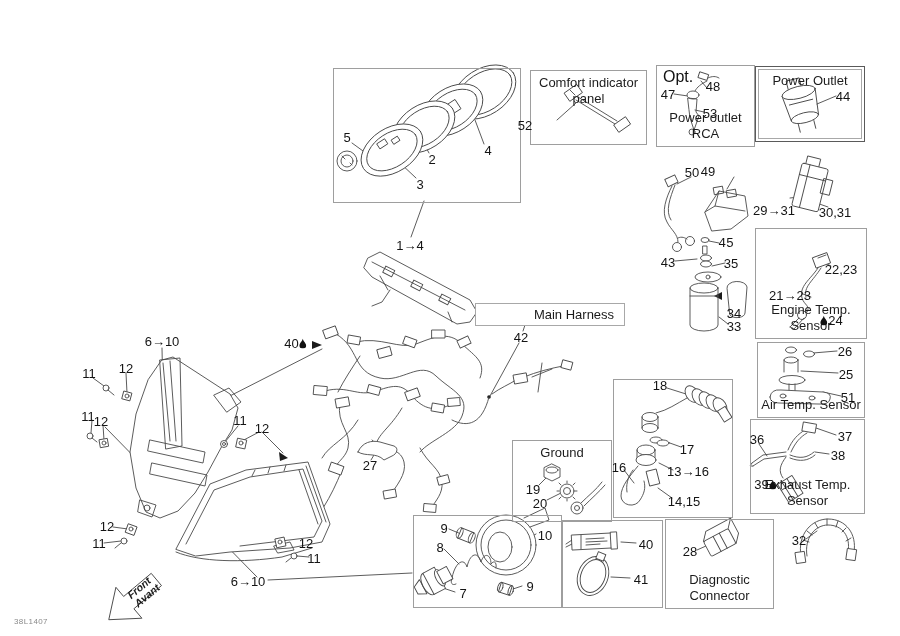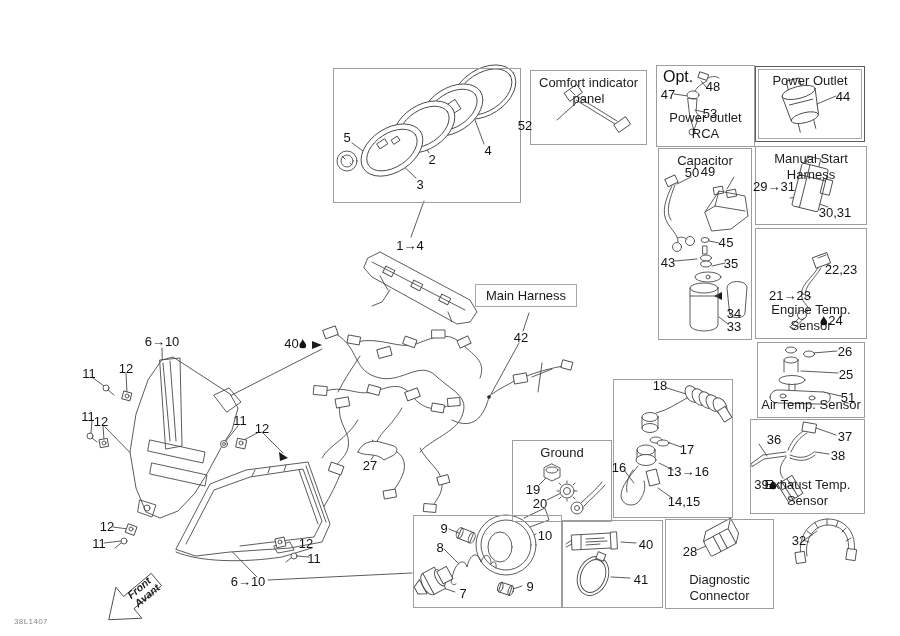--- a/index.html
+++ b/index.html
@@ -432,27 +432,21 @@
 
   <div class="pbox" style="left:656px;top:65px;width:97px;height:80px;">
     <span class="optlbl">Opt.</span>
     <div class="cap bot">Power outlet RCA</div>
   </div>
 
   <div class="pbox double" style="left:755px;top:66px;width:108px;height:74px;">
     <div class="cap top" style="top:6px">Power Outlet</div>
   </div>
 
-  <div class="pbox" style="left:658px;top:148px;width:92px;height:190px;">
-    <div class="cap top">Capacitor</div>
-  </div>
-
-  <div class="pbox" style="left:755px;top:146px;width:110px;height:77px;">
-    <div class="cap top">Manual Start Harness</div>
-  </div>
+
 
   <div class="pbox" style="left:755px;top:228px;width:110px;height:109px;">
     <div class="cap bot">Engine Temp. Sensor</div>
   </div>
 
   <div class="pbox" style="left:757px;top:342px;width:106px;height:74px;">
     <div class="cap bot">Air Temp. Sensor</div>
   </div>
 
   <div class="pbox" style="left:750px;top:419px;width:113px;height:93px;">
@@ -467,37 +461,37 @@
 
   <div class="pbox" style="left:413px;top:515px;width:147px;height:91px;"></div>
 
   <div class="pbox" style="left:562px;top:520px;width:99px;height:86px;"></div>
 
   <div class="pbox" style="left:665px;top:519px;width:107px;height:88px;">
     <div class="cap bot">Diagnostic Connector</div>
   </div>
 
 
-  <div id="mh-label" style="left:475px;top:284px;width:100px;height:21px;">
+  <div id="mh-label" style="left:475px;top:303px;width:100px;height:21px;padding-left:48px;">
     <span>Main Harness</span>
   </div>
 
   <div id="callout-layer">
       <span class="callout" style="left: 347px; top: 137px;">5</span>
       <span class="callout" style="left: 432px; top: 159px;">2</span>
       <span class="callout" style="left: 420px; top: 184px;">3</span>
       <span class="callout" style="left: 488px; top: 150px;">4</span>
       <span class="callout" style="left: 525px; top: 125px;">52</span>
       <span class="callout" style="left: 668px; top: 94px;">47</span>
       <span class="callout" style="left: 713px; top: 86px;">48</span>
       <span class="callout" style="left: 710px; top: 113px;">53</span>
       <span class="callout" style="left: 843px; top: 96px;">44</span>
       <span class="callout" style="left: 692px; top: 172px;">50</span>
       <span class="callout" style="left: 708px; top: 171px;">49</span>
-      <span class="callout" style="left: 774px; top: 186px;">29→31</span>
+      <span class="callout" style="left: 774px; top: 210px;">29→31</span>
       <span class="callout" style="left: 835px; top: 212px;">30,31</span>
       <span class="callout" style="left: 726px; top: 243px; font-family: Liberation Mono, monospace;">45</span>
       <span class="callout" style="left: 668px; top: 262px;">43</span>
       <span class="callout" style="left: 731px; top: 263px;">35</span>
       <span class="callout" style="left: 841px; top: 269px;">22,23</span>
       <span class="callout" style="left: 790px; top: 295px;">21→23</span>
       <span class="callout" style="left: 831px; top: 320px;"><svg class="drop" viewBox="0 0 10 14">
           <path d="M5 0C5 3.2 0 7.2 0 10a5 4.3 0 0 0 10 0C10 7.2 5 3.2 5 0Z"></path>
         </svg>24</span>
       <span class="callout" style="left: 734px; top: 313px;">34</span>
@@ -511,21 +505,21 @@
           <path d="M5 0C5 3.2 0 7.2 0 10a5 4.3 0 0 0 10 0C10 7.2 5 3.2 5 0Z"></path>
         </svg></span>
       <span class="callout" style="left: 162px; top: 341px;">6→10</span>
       <span class="callout" style="left: 89px; top: 373px;">11</span>
       <span class="callout" style="left: 126px; top: 368px;">12</span>
       <span class="callout" style="left: 88px; top: 416px;">11</span>
       <span class="callout" style="left: 101px; top: 421px;">12</span>
       <span class="callout" style="left: 240px; top: 420px;">11</span>
       <span class="callout" style="left: 262px; top: 428px;">12</span>
       <span class="callout" style="left: 660px; top: 385px;">18</span>
-      <span class="callout" style="left: 774px; top: 439px;">36</span>
+      <span class="callout" style="left: 757px; top: 439px;">36</span>
       <span class="callout" style="left: 845px; top: 436px;">37</span>
       <span class="callout" style="left: 838px; top: 455px;">38</span>
       <span class="callout" style="left: 687px; top: 449px; text-align: center;">17</span>
       <span class="callout" style="left: 619px; top: 467px;">16</span>
       <span class="callout" style="left: 688px; top: 471px;">13→16</span>
       <span class="callout" style="left: 766px; top: 484px;">39<svg class="drop" viewBox="0 0 10 14">
           <path d="M5 0C5 3.2 0 7.2 0 10a5 4.3 0 0 0 10 0C10 7.2 5 3.2 5 0Z"></path>
         </svg></span>
       <span class="callout" style="left: 684px; top: 501px;">14,15</span>
       <span class="callout" style="left: 533px; top: 489px;">19</span>

